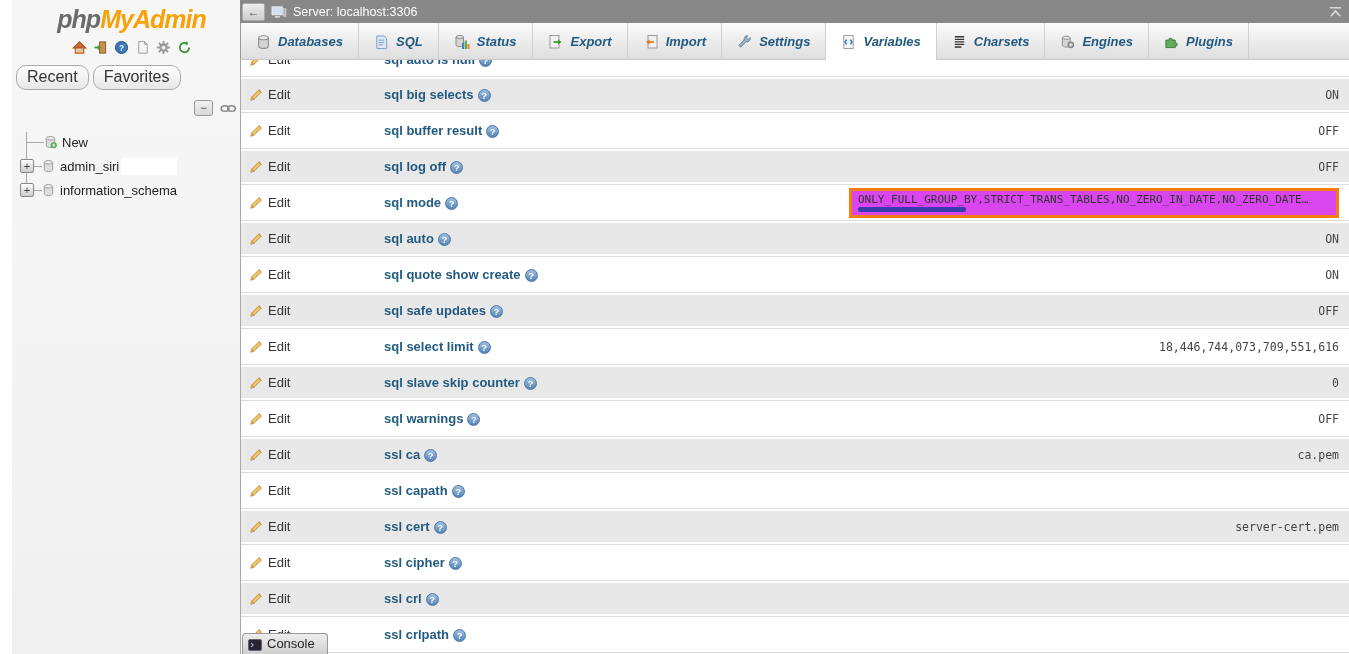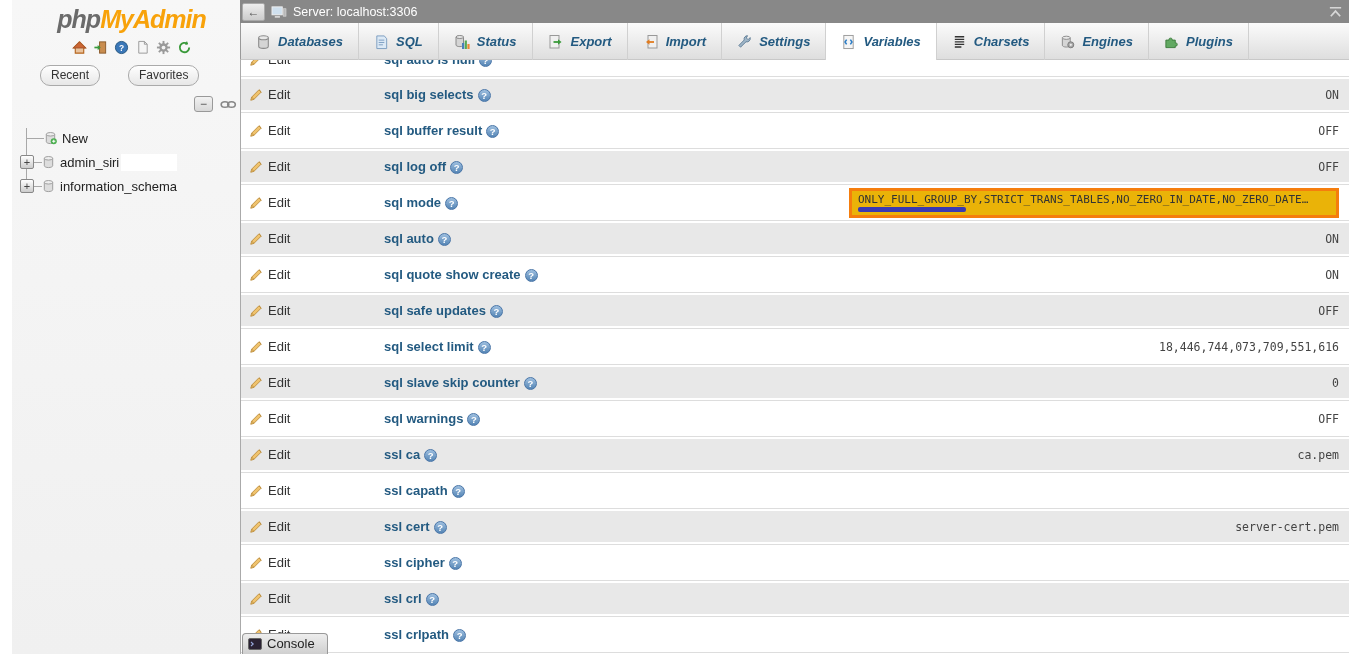--- a/index.html
+++ b/index.html
@@ -11,21 +11,21 @@
   .sidebar { position:absolute; left:12px; top:0; width:240px; height:654px;
              background:linear-gradient(180deg,#f7f7f7,#f0f0f0); border-right:1px solid #bbb; }
   .logo { text-align:center; padding-top:5px; font-size:25px; font-weight:bold; font-style:italic;
           letter-spacing:-1px; cursor:pointer; }
   .logo-php { color:#6b6b6b; }
   .logo-my  { color:#f8a20a; }
   .side-icons { display:flex; justify-content:center; gap:6px; margin-top:6px; align-items:center; }
   .side-icons .icon { cursor:pointer; }
   .side-tabs { display:flex; gap:4px; margin:10px 0 0 4px; }
   .side-tab { padding:2px 10px 3px; border:1px solid #aaa; border-radius:10px;
-              background:linear-gradient(#fefefe,#e7e7e7); font-size:12px; color:#333; cursor:pointer;margin-left:24px; }
+              background:linear-gradient(#fefefe,#e7e7e7); font-size:16px; color:#333; cursor:pointer; }
   .tree-controls { display:flex; justify-content:flex-end; align-items:center; gap:7px;
                    margin:10px 14px 0 0; }
   .tree-controls .icon { cursor:pointer; }
   .collapse-btn { width:19px; height:16px; border:1px solid #999; border-radius:3px;
                   background:linear-gradient(#f2f2f2,#d8d8d8); display:flex; align-items:center;
                   justify-content:center; color:#555; font-size:12px; line-height:1; cursor:pointer; }
   .tree { position:relative; margin:14px 0 0 6px; font-size:13px; color:#222; }
   .tree::before { content:""; position:absolute; left:8px; top:2px; height:62px; border-left:1px solid #a8a8a8; }
   .tree-row { display:flex; align-items:center; height:24px; position:relative; cursor:pointer;text-align:center; }
   .expander { width:14px; height:14px; border:1px solid #888; border-radius:2px;
@@ -57,27 +57,27 @@
   .row.clip-top { height:17px; overflow:hidden; align-items:flex-start; }
   .row.clip-top .cell-edit, .row.clip-top .cell-name { margin-top:-8px; }
   .cell-edit { width:130px; padding-left:8px; display:flex; align-items:center; gap:5px;
                font-size:13px; color:#333; cursor:pointer; flex:none; }
   .cell-name { flex:1; display:flex; align-items:flex-end; gap:4px; font-size:13px; font-weight:bold; color:#235a81; }
   .help-badge { width:13px; height:13px; border-radius:50%; border:1px solid #4a76a8; flex:none;
                 background:linear-gradient(#9fc0e0,#5585b5); color:#fff; font-size:9.5px; font-weight:bold;
                 display:inline-flex; align-items:center; justify-content:center; cursor:pointer; }
   .cell-value { width:500px; flex:none; text-align:right; padding-right:10px;
                 font-family:"DejaVu Sans Mono", monospace; font-size:11.5px; color:#444; }
-  .hl-box { border:3px solid #f57d0d; background:#eab308; margin:0; padding:2px 6px 3px;
+  .hl-box { border:3px solid #f57d0d; background:#d946ef; margin:0; padding:2px 6px 3px;
             text-align:left; width:100%; }
   .hl-text { font-family:"DejaVu Sans Mono", monospace; font-size:11px; color:#333; white-space:nowrap;
              display:block; overflow:hidden; }
   .hl-bar { height:5px; width:108px; border-radius:2px; margin-top:1px; background:#3a3ab2; }
 
-  .console-btn { position:absolute; left:2px; bottom:0; display:flex; align-items:center; gap:5px;
+  .console-btn { position:absolute; left:2px; bottom:0; display:flex; align-items:flex-end; gap:5px;
                  padding:2px 12px 3px 5px; background:linear-gradient(#ededed,#cfcfcf);
                  border:1px solid #999; border-bottom:none; border-radius:4px 4px 0 0;
                  font-size:13px; color:#222; cursor:pointer; z-index:5; font-family:"Liberation Sans",sans-serif; }
 
   .icon { display:inline-flex; align-items:center; justify-content:center; }
   .icon svg { display:block; }
 </style>
 </head>
 <body>
 

